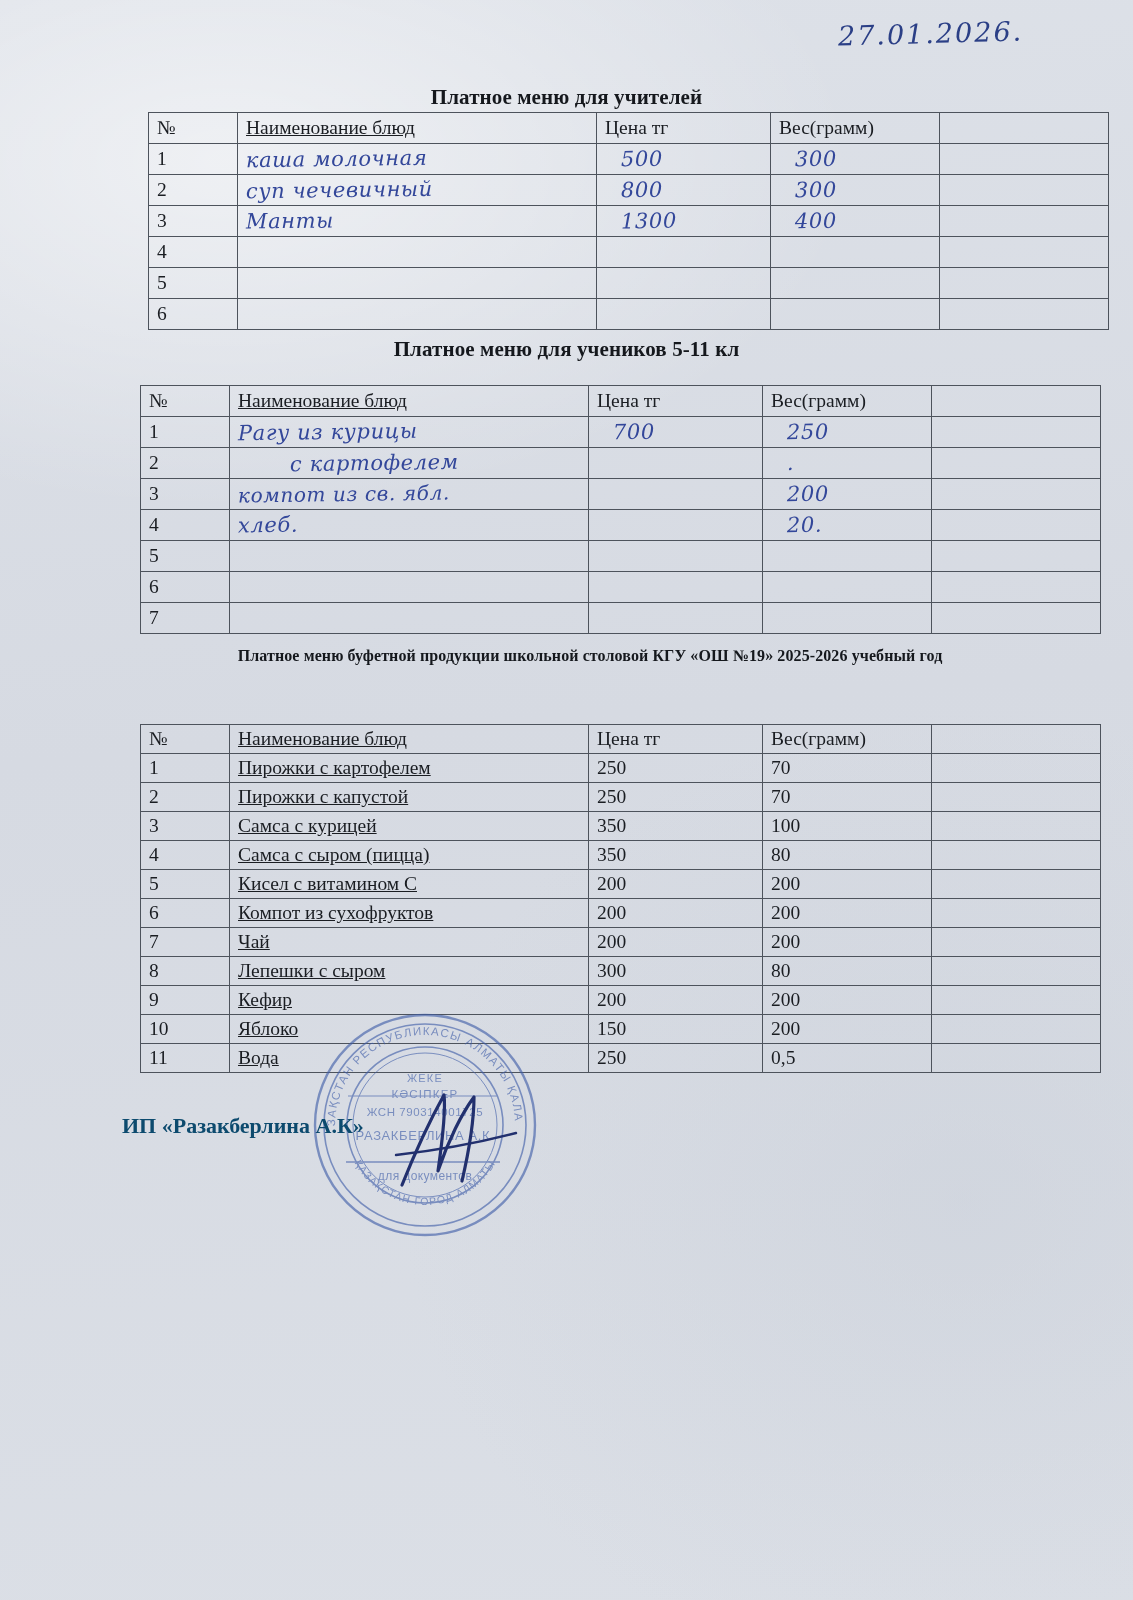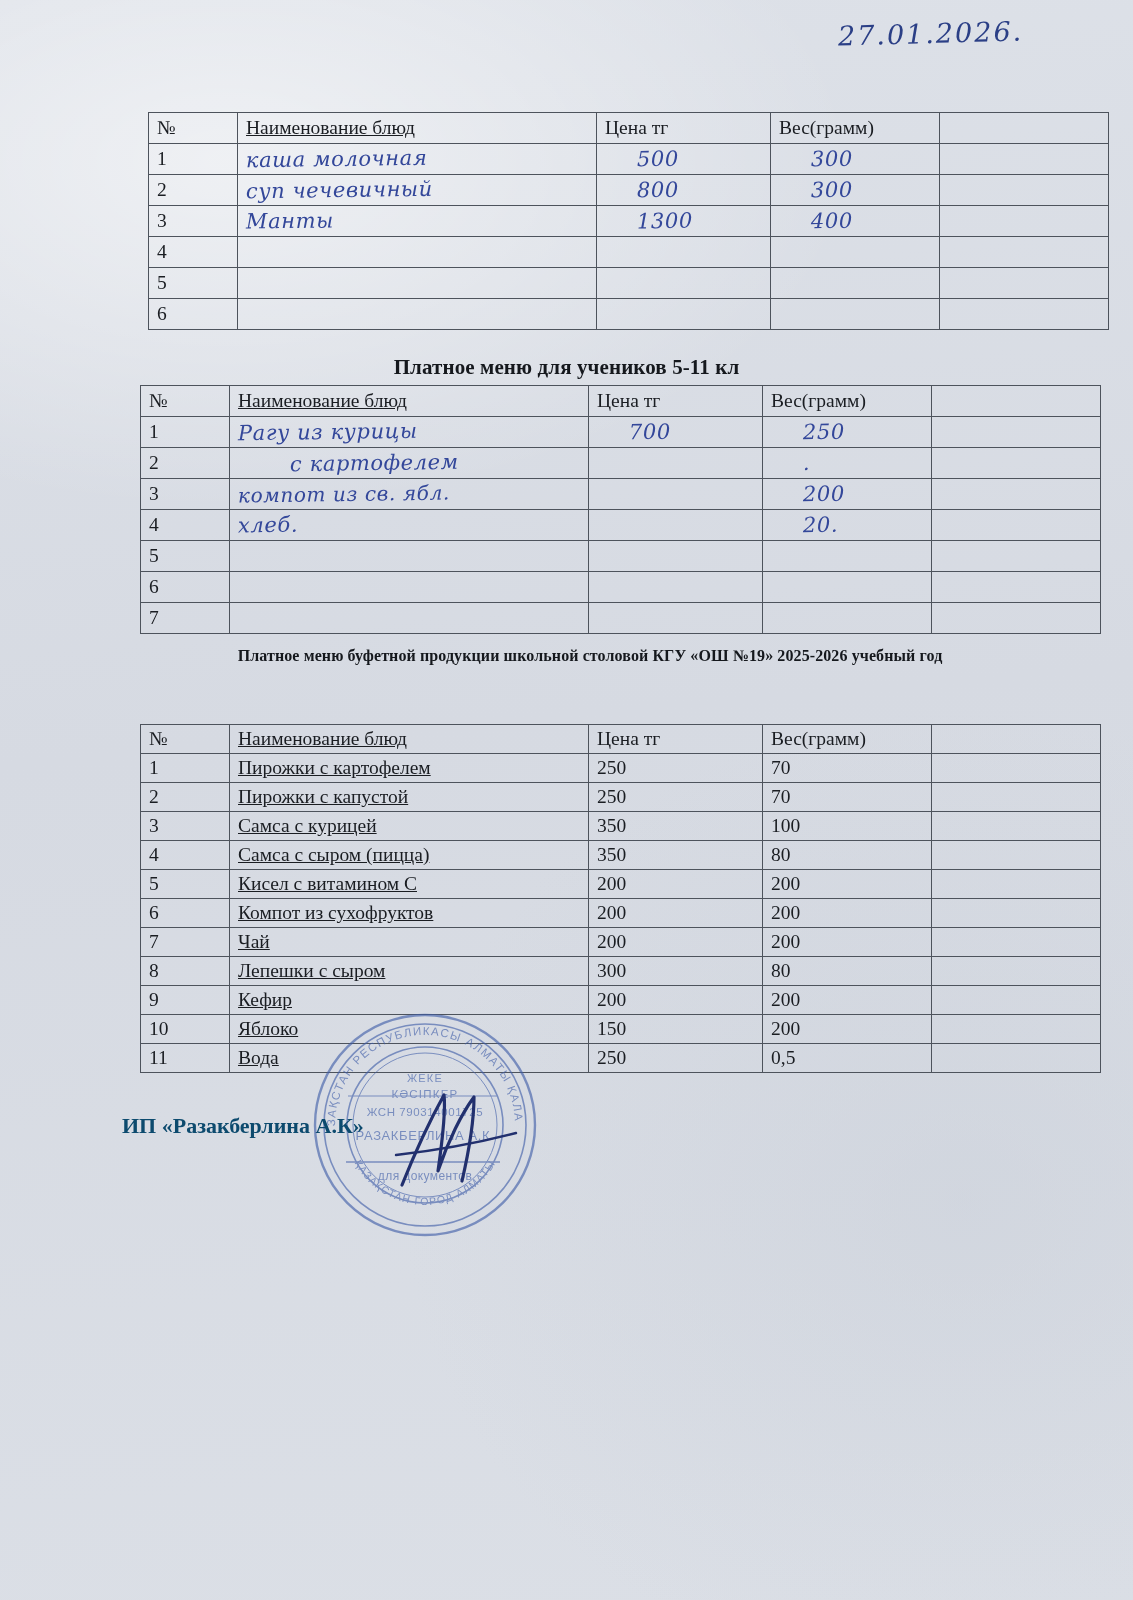--- a/index.html
+++ b/index.html
@@ -46,21 +46,21 @@
   
   .tbl-title {
     position: absolute;
     font-weight: bold;
     font-size: 21px;
     color: #15181d;
     text-align: center;
     letter-spacing: 0.1px;
   }
   #title-1 { left: 0; right: 0; top: 85px; }
-  #title-2 { left: 0; right: 0; top: 355px; }
+  #title-2 { left: 0; right: 0; top: 337px; }
   #title-3 {
     left: 120px; width: 940px; top: 645px;
     line-height: 1.35;
     font-size: 16px;
   }
 
   
   table.menu {
     position: absolute;
     border-collapse: collapse;
@@ -101,21 +101,21 @@
     font-style: italic;
     font-size: 21px;
     color: #33479a;
     letter-spacing: 0.6px;
     display: inline-block;
     transform: rotate(-0.8deg);
     white-space: nowrap;
   }
   .hw.sm { font-size: 20px; }
   .hw.indent { margin-left: 52px; }
-  .hw.ctr { margin-left: 32px; }
+  .hw.ctr { margin-left: 16px; }
 
   
   .sig-line {
     position: absolute;
     left: 122px;
     top: 1113px;
     font-weight: bold;
     font-size: 22px;
     color: #0c4a6e;
     white-space: nowrap;
@@ -150,20 +150,21 @@
 </style>
 </head>
 <body>
 
 <div class="paper-shade"></div>
 
 <div class="page">
 
   <div class="hand-date">27.01.2026.</div>
 
+  <div class="tbl-title" id="title-1">Платное меню для учителей</div>
 
   <table class="menu" id="table-1">
     <tbody>
       <tr class="head">
         <td class="c-num">№</td>
         <td class="c-name">Наименование блюд</td>
         <td class="c-price">Цена тг</td>
         <td class="c-wt">Вес(грамм)</td>
         <td class="c-blank"></td>
       </tr>

